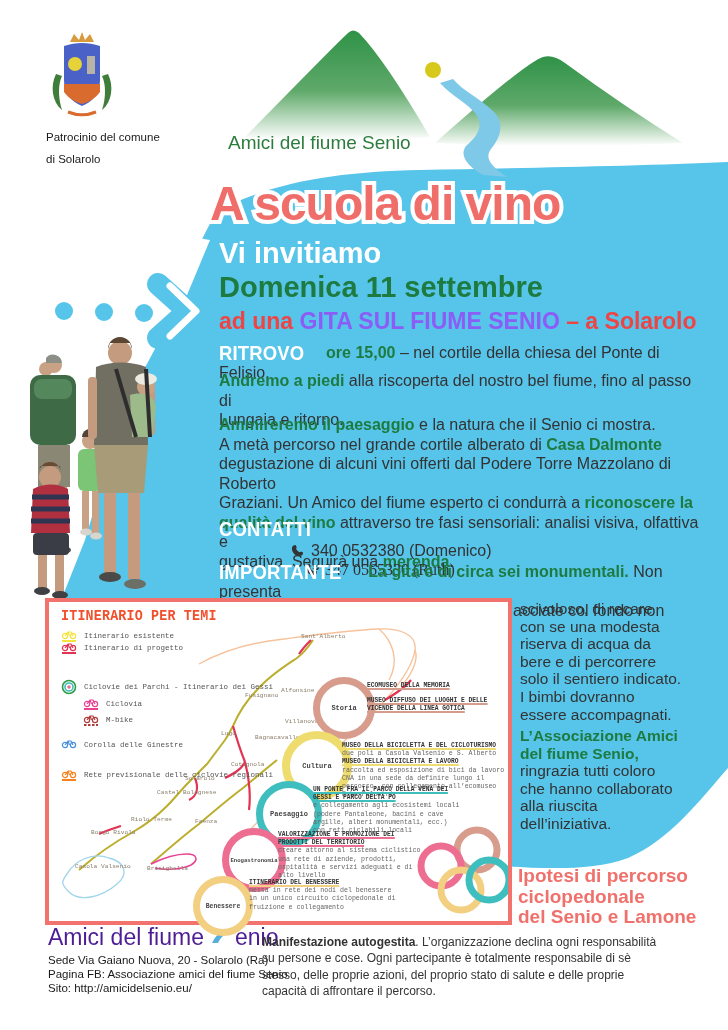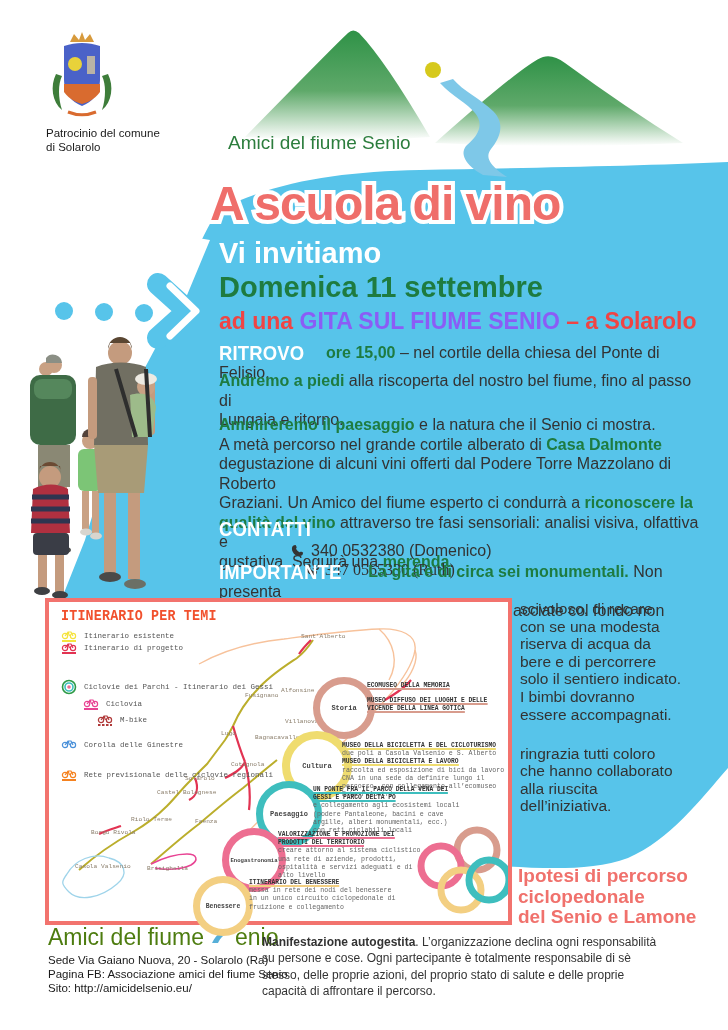--- a/index.html
+++ b/index.html
@@ -6,21 +6,21 @@
   body{width:728px;height:1030px;position:relative;overflow:hidden;background:#fff;
        font-family:"Liberation Sans",sans-serif;color:#333;}
   .abs{position:absolute;}
   .pre{white-space:pre-wrap;}
   
   .gb{color:#1E7B40;font-weight:bold;}
   .gs{color:#8b5cf6;font-weight:800;}
   .wh{color:#ef4444;}
   .b{font-weight:bold;}
   
-  #patrocinio{left:46px;top:126px;font-size:11.5px;line-height:14px;color:#1a1a1a;white-space:pre-line;}
+  #patrocinio{left:46px;top:126px;font-size:11.5px;line-height:22px;color:#1a1a1a;white-space:pre-line;}
   #association-top{left:228px;top:132px;font-size:19px;color:#2C7D3D;}
   
   .title-wrap{left:210px;top:176px;font-size:48px;font-weight:bold;letter-spacing:-1px;width:520px;}
   .title-outline{position:absolute;left:0;top:0;color:#fff;-webkit-text-stroke:8px #fff;}
   .title-fill{position:relative;color:#EF6E6A;}
   #invite{left:219px;top:237px;font-size:29px;font-weight:bold;color:#fff;}
   #date{left:219px;top:271px;font-size:29px;font-weight:bold;color:#1E7B40;}
   #subtitle{left:219px;top:308px;font-size:23px;}
   .cond-label{color:#fff;font-weight:bold;display:inline-block;transform:scaleX(.88);transform-origin:left;font-size:21px;letter-spacing:.2px;}
   .bodytxt{font-size:16px;line-height:19.5px;color:#333;}
@@ -49,21 +49,21 @@
              font-size:7px;font-weight:bold;color:#444;background:#fff;text-align:center;}
   .th-text{position:absolute;font-size:6.6px;line-height:8.2px;color:#666;}
   .th-text .hd{font-weight:bold;color:#333;transform:scaleX(.95);transform-origin:left;letter-spacing:0;}
   .u{background-size:100% 2px;background-repeat:repeat-x;background-position:0 100%;
      -webkit-box-decoration-break:clone;box-decoration-break:clone;padding-bottom:1px;
      background-image:linear-gradient(var(--u),var(--u));}
   .th-storia{--u:#D89C8D;} .th-cultura{--u:#EFDC6F;} .th-paesaggio{--u:#3EBEBE;}
   .th-enog{--u:#ED6E91;} .th-bene{--u:#F3CF82;}
   .place{font-size:6.2px;fill:#8a7d6a;}
   
-  #footer-logo{left:48px;top:924px;font-size:23px;color:#4d7c0f;display:flex;align-items:baseline;}
+  #footer-logo{left:48px;top:924px;font-size:23px;color:#4c1d95;display:flex;align-items:baseline;}
   #footer-logo svg{margin:0 1px -2px 6px;}
   #footer-address{left:48px;top:953px;font-size:11.5px;line-height:14.2px;color:#1a1a1a;}
   #disclaimer{left:262px;top:934px;width:452px;font-size:12px;line-height:16.4px;color:#333;}
   .dot{position:absolute;width:18px;height:18px;border-radius:50%;background:#57C4EA;}
 </style>
 </head>
 <body>
 
 <svg class="abs" style="left:0;top:0;z-index:1;" width="728" height="1030" viewBox="0 0 728 1030">
   <path fill="#57C4EA" d="M218,210 C280,180 340,172 420,170 C520,168 640,166 728,162
@@ -195,21 +195,22 @@
 <div class="abs bodytxt pre" id="importante" style="z-index:5;"><span class="cond-label">IMPORTANTE</span><span><span class="gb">La gita è di circa sei monumentali.</span><span> Non presenta
 difficoltà. Si consiglia di calzare scarpe allacciate col fondo non</span></span></div>
 
 <div class="abs pre" id="right-col" style="z-index:5;">scivoloso, di recare
 con se una modesta
 riserva di acqua da
 bere e di percorrere
 solo il sentiero indicato.
 I bimbi dovranno
 essere accompagnati.</div>
-<div class="abs pre" id="thanks" style="z-index:5;"><span>
+<div class="abs pre" id="thanks" style="z-index:5;"><span class="gb">L’Associazione Amici
+del fiume Senio,</span><span>
 ringrazia tutti coloro
 che hanno collaborato
 alla riuscita
 dell’iniziativa.</span></div>
 <div class="abs pre" id="side-note" style="z-index:5;">Ipotesi di percorso
 ciclopedonale
 del Senio e Lamone</div>
 
 <div class="abs" id="map-box" style="z-index:6;">
   <svg class="layer" width="459" height="319" viewBox="0 0 459 319">
@@ -297,21 +298,21 @@
     <svg width="16" height="12" viewBox="0 0 16 12" color="#E84393">
         <g stroke="currentColor" fill="none" stroke-width="1.2">
           <circle cx="4" cy="6" r="2.6"></circle>
           <circle cx="12" cy="6" r="2.6"></circle>
           <path d="M4,6 L7,2 L10,2 L12,6 M7,2 L8.5,6"></path>
         </g>
         <rect x="1" y="10" width="14" height="2" fill="currentColor"></rect>
       </svg>
     <span>Ciclovia</span>
   </div>
-  <div class="lg-row" style="left:48px;top:112px;justify-content:space-between;">
+  <div class="lg-row" style="left:34px;top:112px;justify-content:space-between;">
     <svg width="16" height="12" viewBox="0 0 16 12" color="#B03A3A">
         <g stroke="currentColor" fill="none" stroke-width="1.2">
           <circle cx="4" cy="6" r="2.6"></circle>
           <circle cx="12" cy="6" r="2.6"></circle>
           <path d="M4,6 L7,2 L10,2 L12,6 M7,2 L8.5,6"></path>
         </g>
         <rect x="1" y="10" width="2.5" height="2" fill="currentColor"></rect>
         <rect x="5" y="10" width="2.5" height="2" fill="currentColor"></rect>
         <rect x="9" y="10" width="2.5" height="2" fill="currentColor"></rect>
         <rect x="13" y="10" width="2" height="2" fill="currentColor"></rect>

